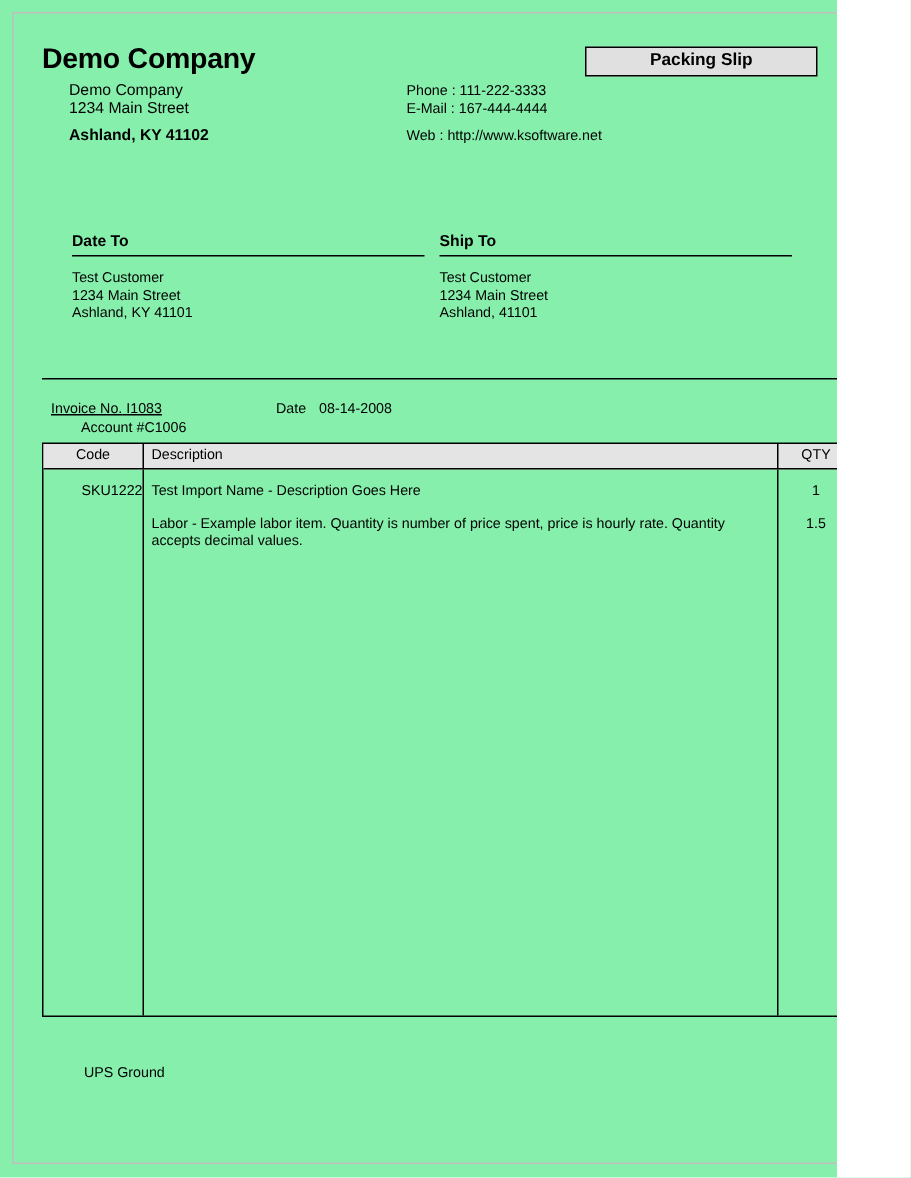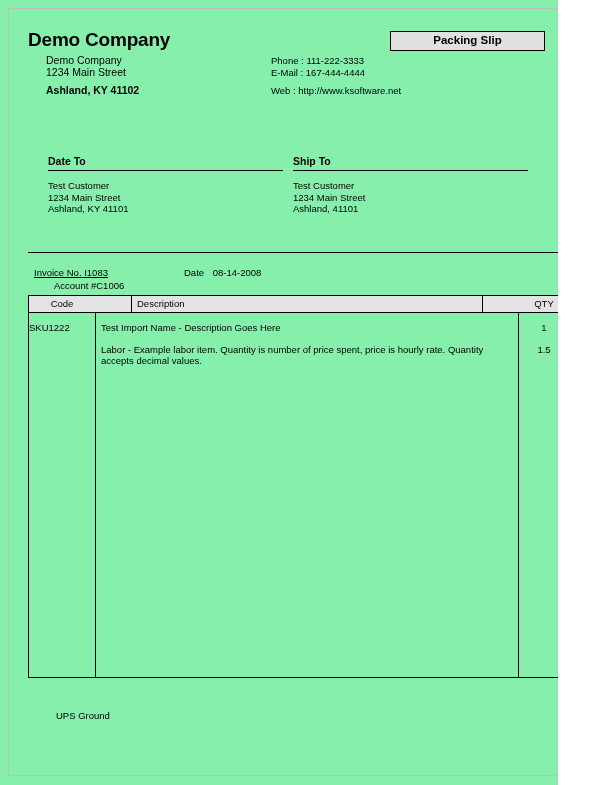--- a/index.html
+++ b/index.html
@@ -146,21 +146,20 @@
     border: 1.5px solid #000000;
     box-sizing: border-box;
   }
   .items-head {
     display: flex;
     height: 17px;
     background: #e4e4e4;
     border-bottom: 1.5px solid #000000;
     box-sizing: border-box;
     font-size: 9.5px;
-    gap: 36px;
   }
   .col-code {
     width: 66px;
     flex: 0 0 66px;
     text-align: center;
     line-height: 15px;
     box-sizing: border-box;
   }
   .col-desc {
     flex: 1 1 auto;
@@ -200,21 +199,21 @@
   .vline.v2 { left: 489px; }
 
   .item-row {
     display: flex;
     font-size: 9.5px;
     line-height: 11.5px;
   }
   .item-row .cell-code {
     width: 66px;
     flex: 0 0 66px;
-    text-align: left;
+    text-align: right;
     box-sizing: border-box;
   }
   .item-row .cell-desc {
     flex: 1 1 auto;
     width: 423px;
     box-sizing: border-box;
     padding-left: 6px;
     padding-right: 8px;
   }
   .item-row .cell-qty {

